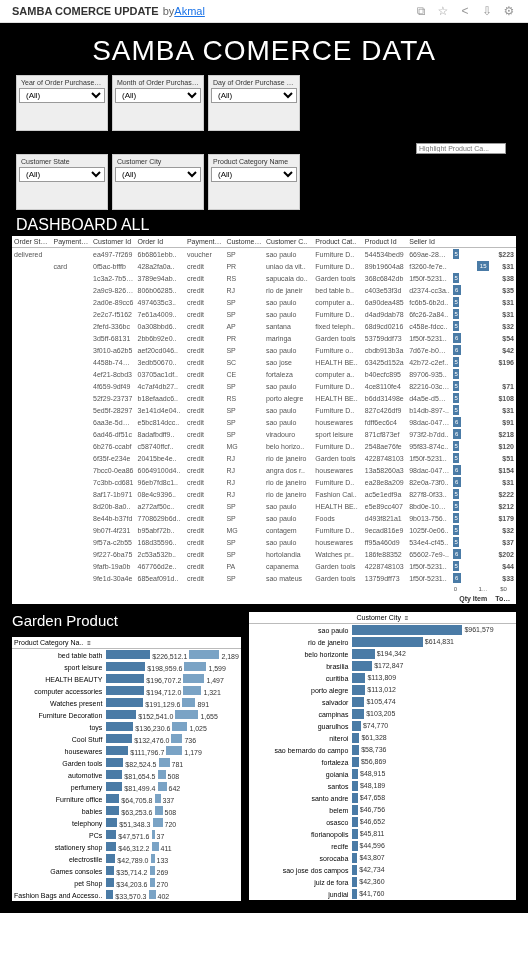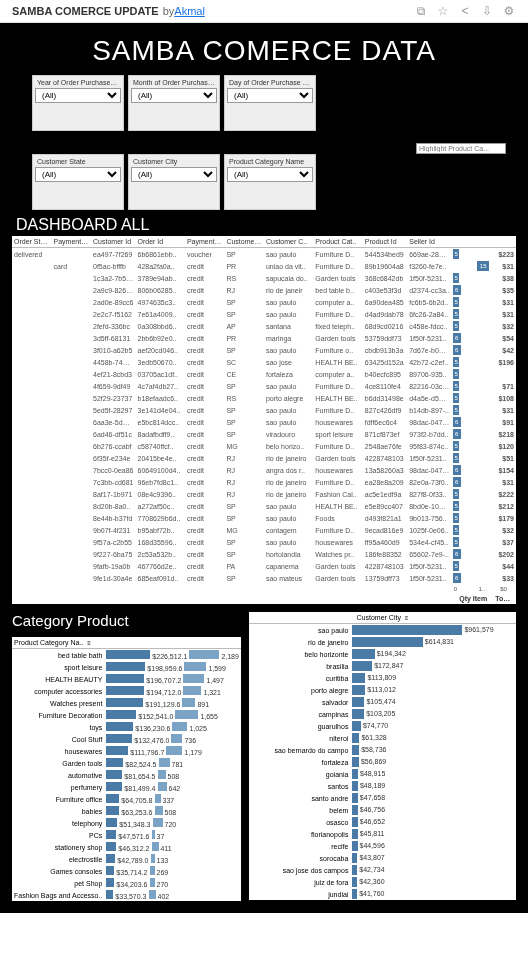--- a/index.html
+++ b/index.html
@@ -20,21 +20,21 @@
 .header-by { font-size: 11px; color: #666; margin-left: 4px; }
 .header-author { font-size: 11px; color: #1a73e8; text-decoration: underline; }
 .header-icons { margin-left: auto; display: flex; gap: 8px; }
 .header-icon { width: 14px; height: 14px; display: flex; align-items: center; justify-content: center; color: #999; font-size: 12px; cursor: pointer; }
 
 .canvas { background: #000; padding: 12px; }
 .main-title { color: #fff; font-size: 28px; font-weight: 500; text-align: center; margin-bottom: 8px; letter-spacing: 1px; }
 .filter-label { color: #ddd; font-size: 11px; margin-left: 20px; }
 .filter-all { color: #ddd; font-size: 11px; margin-left: 20px; margin-bottom: 6px; }
 
-.filters-row { display: flex; gap: 4px; margin: 6px 20px; }
+.filters-row { display: flex; gap: 4px; margin: 6px 4px; }
 .filter-box {
   background: #eeeeee;
   width: 92px;
   min-height: 60px;
   border: 1px solid #ccc;
   padding: 2px;
   position: relative;
 }
 .filter-box-tall { min-height: 56px; }
 .filter-box-title {
@@ -679,21 +679,21 @@
             <td colspan="10"></td>
             <td colspan="2">Qty Item</td>
             <td>Total P</td>
           </tr>
         </tbody>
       </table>
   </div>
 
   <div class="lower-sections">
     <div class="summary-col">
-      <div class="section-heading">Category Product</div>
+      <div class="section-heading">Garden Product</div>
       <table class="summary-table" id="summary-table">
           <thead>
             <tr>
               <th colspan="2">Product Category Na.. <span class="filter-icon">≡</span></th>
             </tr>
           </thead>
           <tbody>
             <tr>
               <td class="cat">bed table bath</td>
               <td class="valbar"><span class="summary-bar" style="width: 44px;"></span><span class="summary-val">$226,512.1</span><span class="summary-bar2" style="width: 30px;"></span><span class="summary-val2">2,189</span></td>

